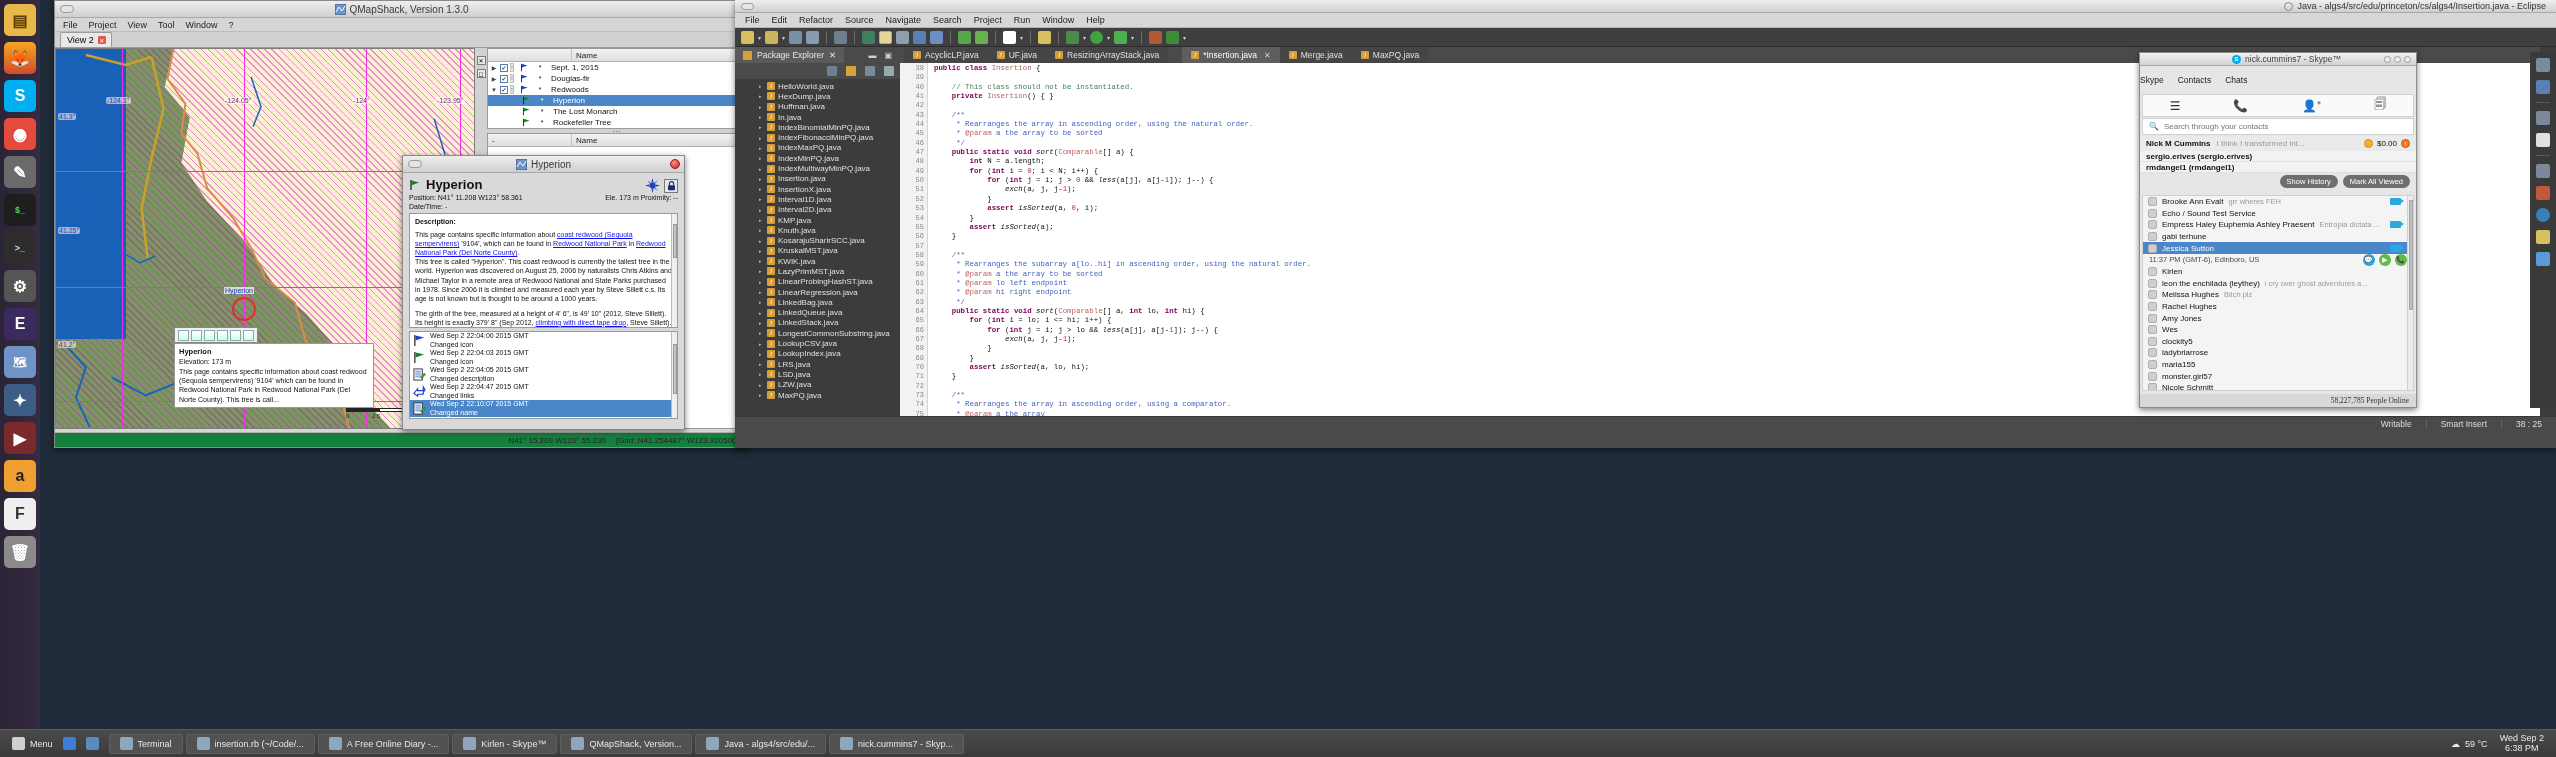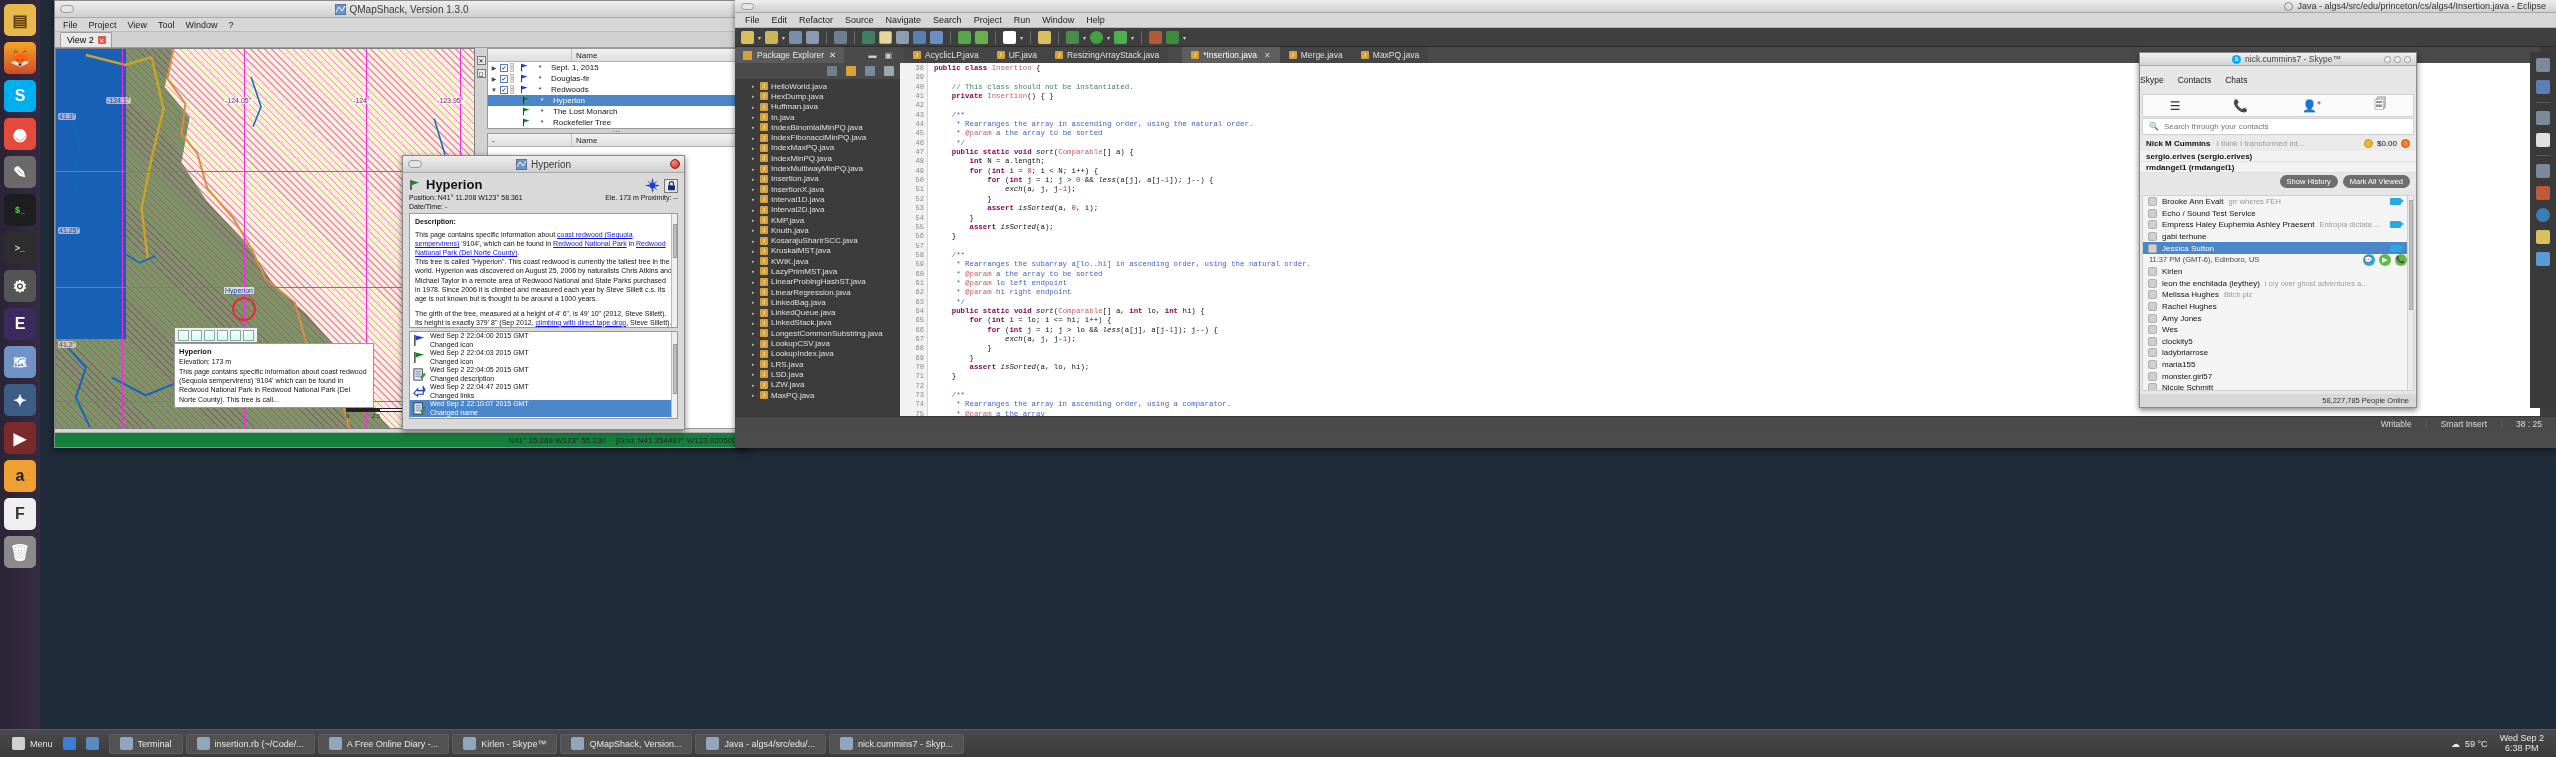--- a/index.html
+++ b/index.html
@@ -134,21 +134,21 @@
   .ecl-main{position:absolute;left:0;top:47px;right:0;bottom:32px;display:flex;}
   .pkg-panel{width:165px;background:#3c3c3c;display:flex;flex-direction:column;}
   .pkg-tabrow{height:16px;display:flex;align-items:center;background:#4a4a4a;}
   .pkg-tab{height:16px;display:flex;align-items:center;gap:5px;padding:0 8px;
      background:#5a5a5a;font-size:8.5px;color:#e8e8e8;}
   .pkg-ctrl{margin-left:auto;display:flex;gap:8px;padding-right:8px;color:#cfcfcf;font-size:8px;}
   .pkg-tools{height:16px;background:#4a4a4a;display:flex;align-items:center;
      justify-content:flex-end;gap:9px;padding-right:6px;}
   .pkg-tool{width:10px;height:10px;background:#6f7f8f;border-radius:1px;}
   .pkg-list{flex:1;overflow:hidden;padding-top:2px;}
-  .pkg-item{height:10.3px;display:flex;align-items:center;gap:3px;padding-left:17px;
+  .pkg-item{height:10.3px;display:flex;align-items:center;gap:3px;padding-left:24px;
      font-size:8px;color:#e0e0e0;}
   .pkg-arrow{font-size:5px;color:#b8b8b8;width:5px;}
   .jico{width:8px;height:8px;background:#d5a03a;border-radius:1px;position:relative;flex:none;}
   .jico:after{content:"J";position:absolute;inset:0;font-size:6px;color:#fff;
      display:flex;align-items:center;justify-content:center;font-family:"Liberation Serif",serif;}
   .edt-panel{flex:1;display:flex;flex-direction:column;background:#4b4b4b;}
   .edt-tabrow{height:16px;display:flex;align-items:flex-end;background:#4a4a4a;padding-left:4px;}
   .edt-tab{height:16px;display:flex;align-items:center;gap:4px;padding:0 9px;
      font-size:8.5px;color:#e0e0e0;background:#454545;}
   .edt-tab.active{background:#5e5e5e;color:#fff;margin-left:14px;}
@@ -202,21 +202,21 @@
   .sky-row.sel{background:#4a86c8;color:#fff;}
   .sky-row .st{color:#9a9a9a;font-size:7.5px;}
   .sky-row .cam{margin-left:auto;margin-right:12px;width:11px;height:7px;border-radius:1px;
      background:#29a9e1;position:relative;}
   .sky-row .cam:after{content:"";position:absolute;right:-3px;top:1px;border-left:3px solid #29a9e1;
      border-top:2.5px solid transparent;border-bottom:2.5px solid transparent;}
   .sky-sb{position:absolute;right:0;top:0;width:6px;height:100%;background:#ececec;border-left:1px solid #d0d0d0;}
   .sky-sb i{position:absolute;left:1px;top:4px;width:4px;height:110px;background:#c0c0c0;border:1px solid #a6a6a6;}
   .sky-footer{position:absolute;left:0;right:0;bottom:0;height:13px;background:#d8d8d8;
      display:flex;align-items:center;justify-content:flex-end;padding-right:7px;
-     font-size:7.5px;color:#333;}
+     font-size:7.5px;color:#333;font-family:Liberation Serif, serif;}
   .sky-ts{height:12px;display:flex;align-items:center;font-size:7.5px;color:#4a4a4a;padding-left:6px;}
   .sky-ts .cbtns{margin-left:auto;display:flex;gap:4px;padding-right:6px;}
   .cbtn{width:12px;height:12px;border-radius:50%;background:#29a9e1;color:#fff;font-size:7px;
      display:flex;align-items:center;justify-content:center;}
   .cbtn.g{background:#5fbb46;}
 
   
   .rdock{position:absolute;right:0;top:52px;width:26px;height:356px;background:#3a3a3a;
      display:flex;flex-direction:column;align-items:center;padding-top:6px;gap:8px;}
   .rd-i{width:14px;height:14px;background:#6e7d8c;border-radius:2px;}

